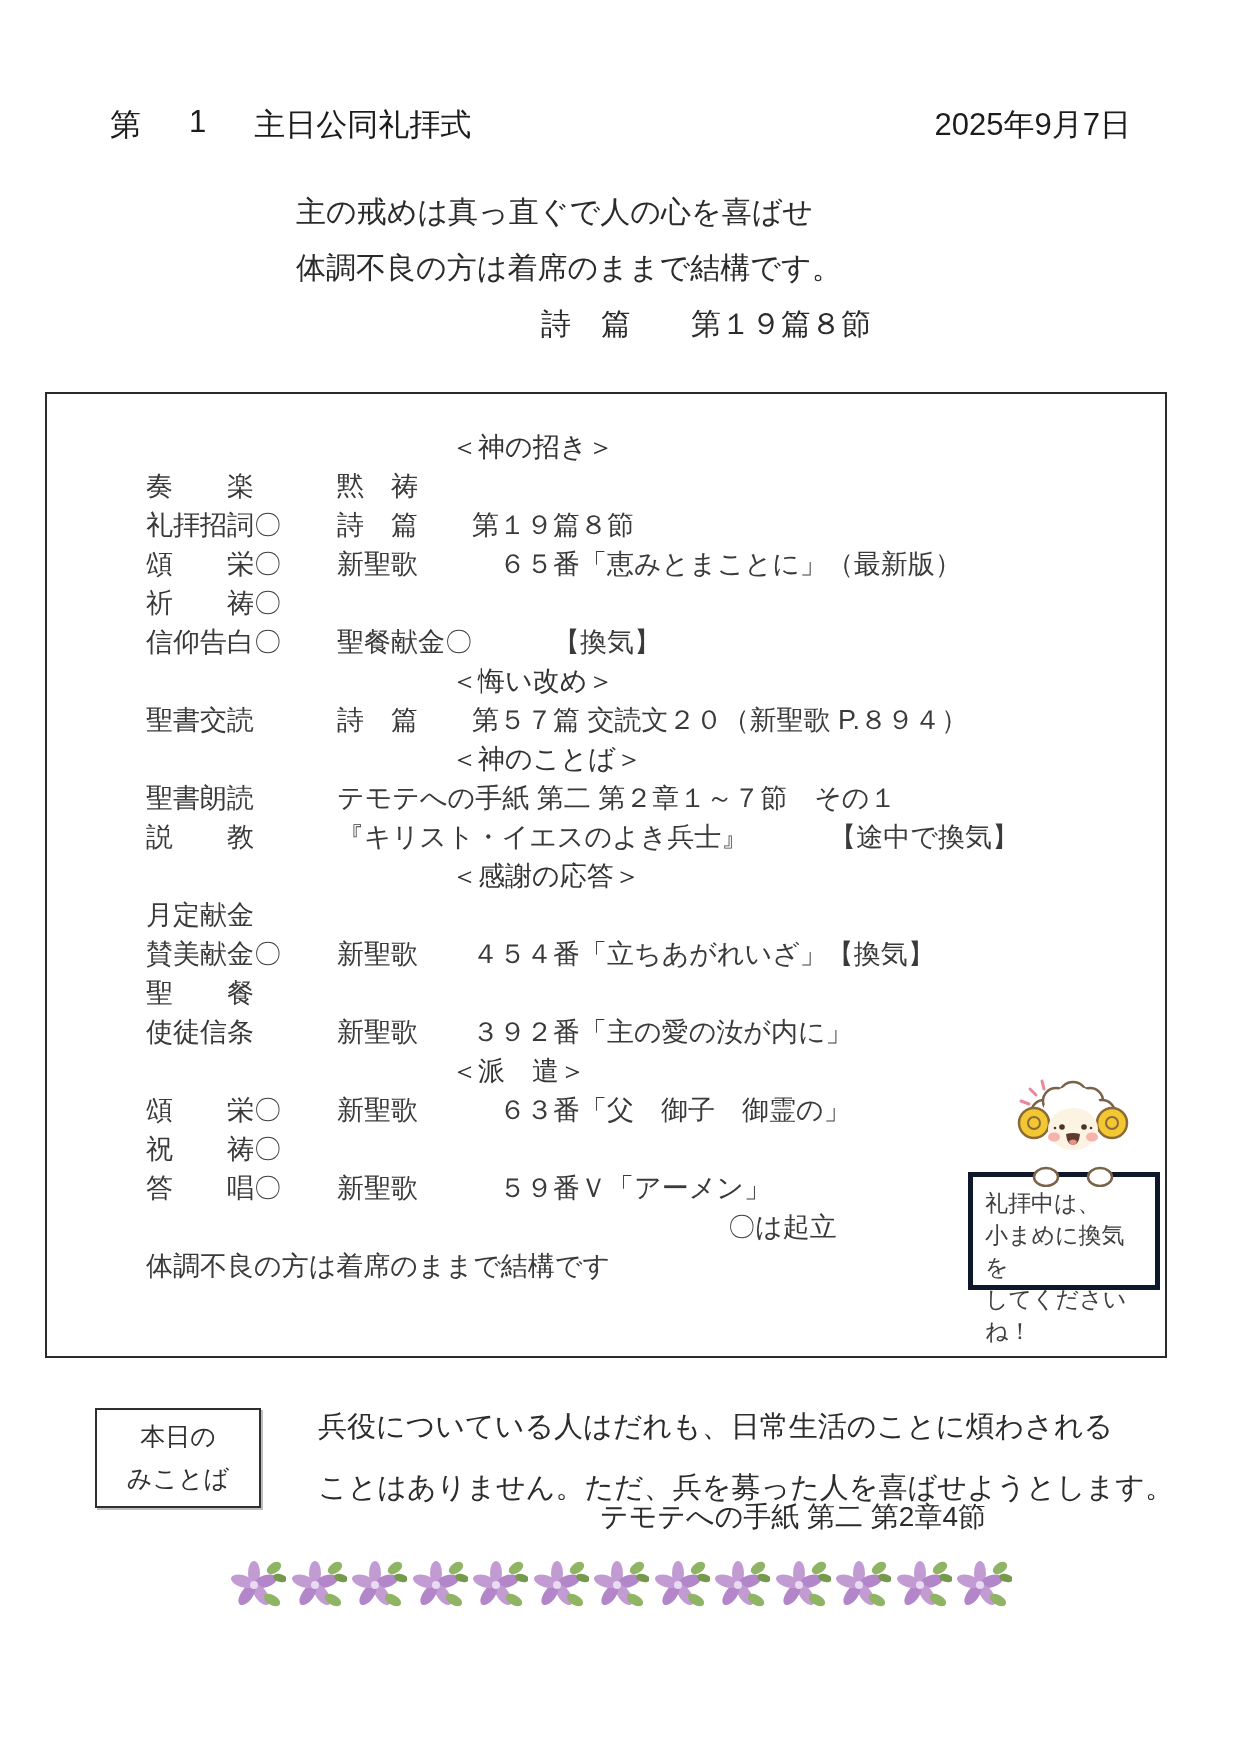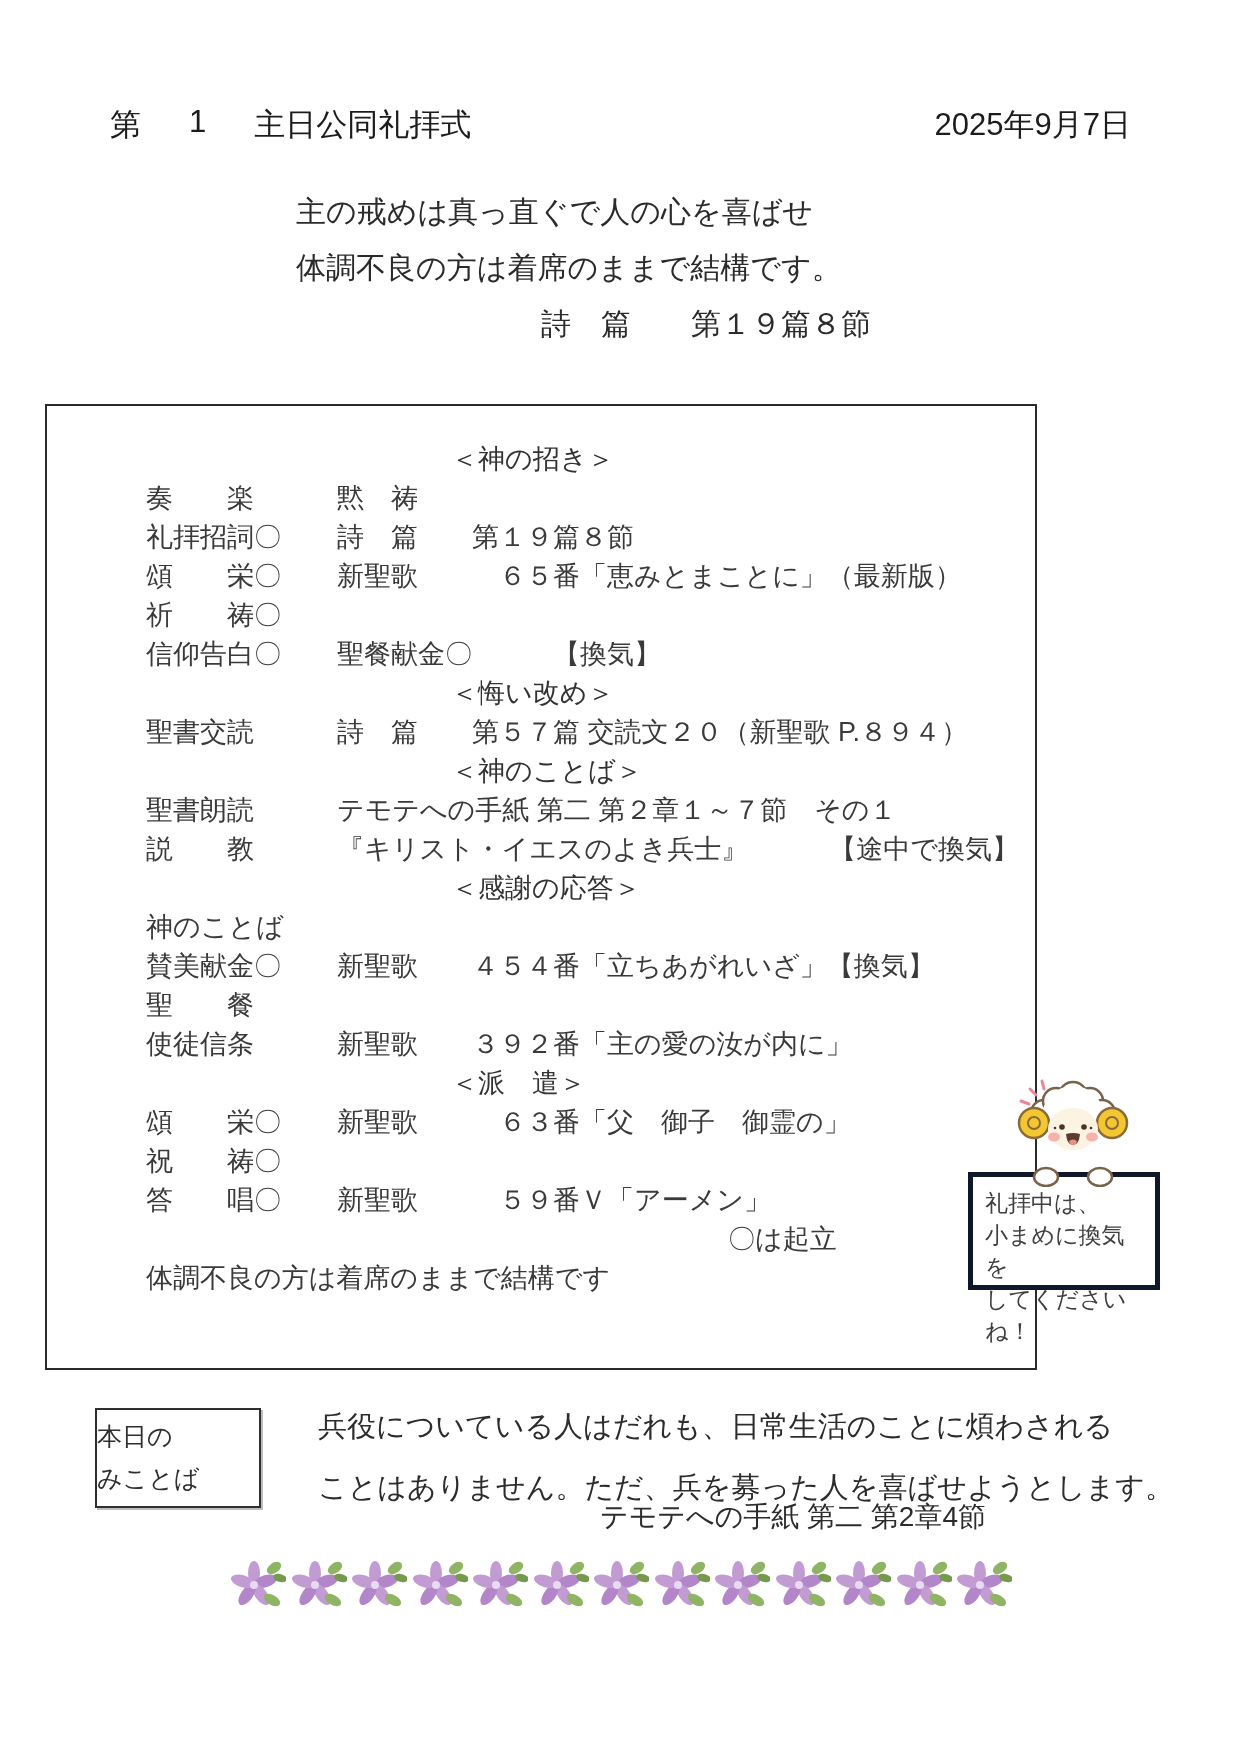--- a/index.html
+++ b/index.html
@@ -9,40 +9,40 @@
   }
   
   .header{position:absolute; top:104px; left:110px; width:1021px; display:flex; align-items:baseline; font-size:31px; color:#1c1c1c;}
   .header .numgrp{display:flex; gap:48px;}
   .header .date{margin-left:auto;}
   
   .scripture{position:absolute; top:184px; left:296px; font-size:30px; line-height:56px; color:#2b2b2b;}
   .scripture .ref{padding-left:245px;}
   
   .program-box{
-    position:absolute; left:45px; top:404px; width:992px; height:966px;
+    position:absolute; left:45px; top:392px; width:1122px; height:966px;
     border:2px solid #2b2b2b; box-sizing:border-box;
     padding:34px 14px 20px 99px;
   }
   .pline{height:39px; line-height:39px; font-size:27px; white-space:pre; color:#3a3a3a;}
   .pline .plabel{display:inline-block; width:191px;}
   .pline.section{padding-left:305px; color:#333;}
   .pline.note-right{padding-left:582px;}
   
   .sheep-svg{position:absolute; left:978px; top:1075px; width:190px; height:112px; z-index:3;}
   .vent-sign{
     position:absolute; left:968px; top:1172px; width:192px; height:118px; box-sizing:border-box;
     background:#ffffff; border:5px solid #0f172a; z-index:2;
     padding:10px 12px; font-size:23px; line-height:32px; color:#3f3f3f;
   }
   
   .word-box{
     position:absolute; left:95px; top:1408px; width:166px; height:100px; box-sizing:border-box;
     border:2px solid #2f2f2f; background:#fff; box-shadow:2px 2px 0 #bdbdbd;
-    text-align:left; font-size:25px; line-height:42px; color:#2f2f2f; padding-top:5px;
+    text-align:center; font-size:25px; line-height:42px; color:#2f2f2f; padding-top:5px;
   }
   .word-text{position:absolute; left:318px; top:1396px; width:860px; font-size:29px; line-height:61px; color:#2c2c2c;}
   .word-ref{position:absolute; left:600px; top:1498px; width:550px; text-align:left; font-size:28px; color:#2c2c2c;}
   
   .flower-row{position:absolute; left:228px; top:1556px; width:784px; height:58px; display:flex; justify-content:space-between;}
   .flower-row svg{display:block;}
 </style>
 </head>
 <body>
 
@@ -70,21 +70,21 @@
         <div class="pline item"><span class="plabel">礼拝招詞〇</span><span class="pbody">詩　篇　　第１９篇８節</span></div>
         <div class="pline item"><span class="plabel">頌　　栄〇</span><span class="pbody">新聖歌　　　６５番「恵みとまことに」（最新版）</span></div>
         <div class="pline item"><span class="plabel">祈　　祷〇</span><span class="pbody"></span></div>
         <div class="pline item"><span class="plabel">信仰告白〇</span><span class="pbody">聖餐献金〇　　　【換気】</span></div>
         <div class="pline section">＜悔い改め＞</div>
         <div class="pline item"><span class="plabel">聖書交読</span><span class="pbody">詩　篇　　第５７篇 交読文２０（新聖歌 P.８９４）</span></div>
         <div class="pline section">＜神のことば＞</div>
         <div class="pline item"><span class="plabel">聖書朗読</span><span class="pbody">テモテへの手紙 第二 第２章１～７節　その１</span></div>
         <div class="pline item"><span class="plabel">説　　教</span><span class="pbody">『キリスト・イエスのよき兵士』　　　【途中で換気】</span></div>
         <div class="pline section">＜感謝の応答＞</div>
-        <div class="pline item"><span class="plabel">神のことば</span><span class="pbody"></span></div>
+        <div class="pline item"><span class="plabel">月定献金</span><span class="pbody"></span></div>
         <div class="pline item"><span class="plabel">賛美献金〇</span><span class="pbody">新聖歌　　４５４番「立ちあがれいざ」【換気】</span></div>
         <div class="pline item"><span class="plabel">聖　　餐</span><span class="pbody"></span></div>
         <div class="pline item"><span class="plabel">使徒信条</span><span class="pbody">新聖歌　　３９２番「主の愛の汝が内に」</span></div>
         <div class="pline section">＜派　遣＞</div>
         <div class="pline item"><span class="plabel">頌　　栄〇</span><span class="pbody">新聖歌　　　６３番「父　御子　御霊の」</span></div>
         <div class="pline item"><span class="plabel">祝　　祷〇</span><span class="pbody"></span></div>
         <div class="pline item"><span class="plabel">答　　唱〇</span><span class="pbody">新聖歌　　　５９番Ｖ「アーメン」</span></div>
         <div class="pline note-right">〇は起立</div>
         <div class="pline note">体調不良の方は着席のままで結構です</div>
       </div>

